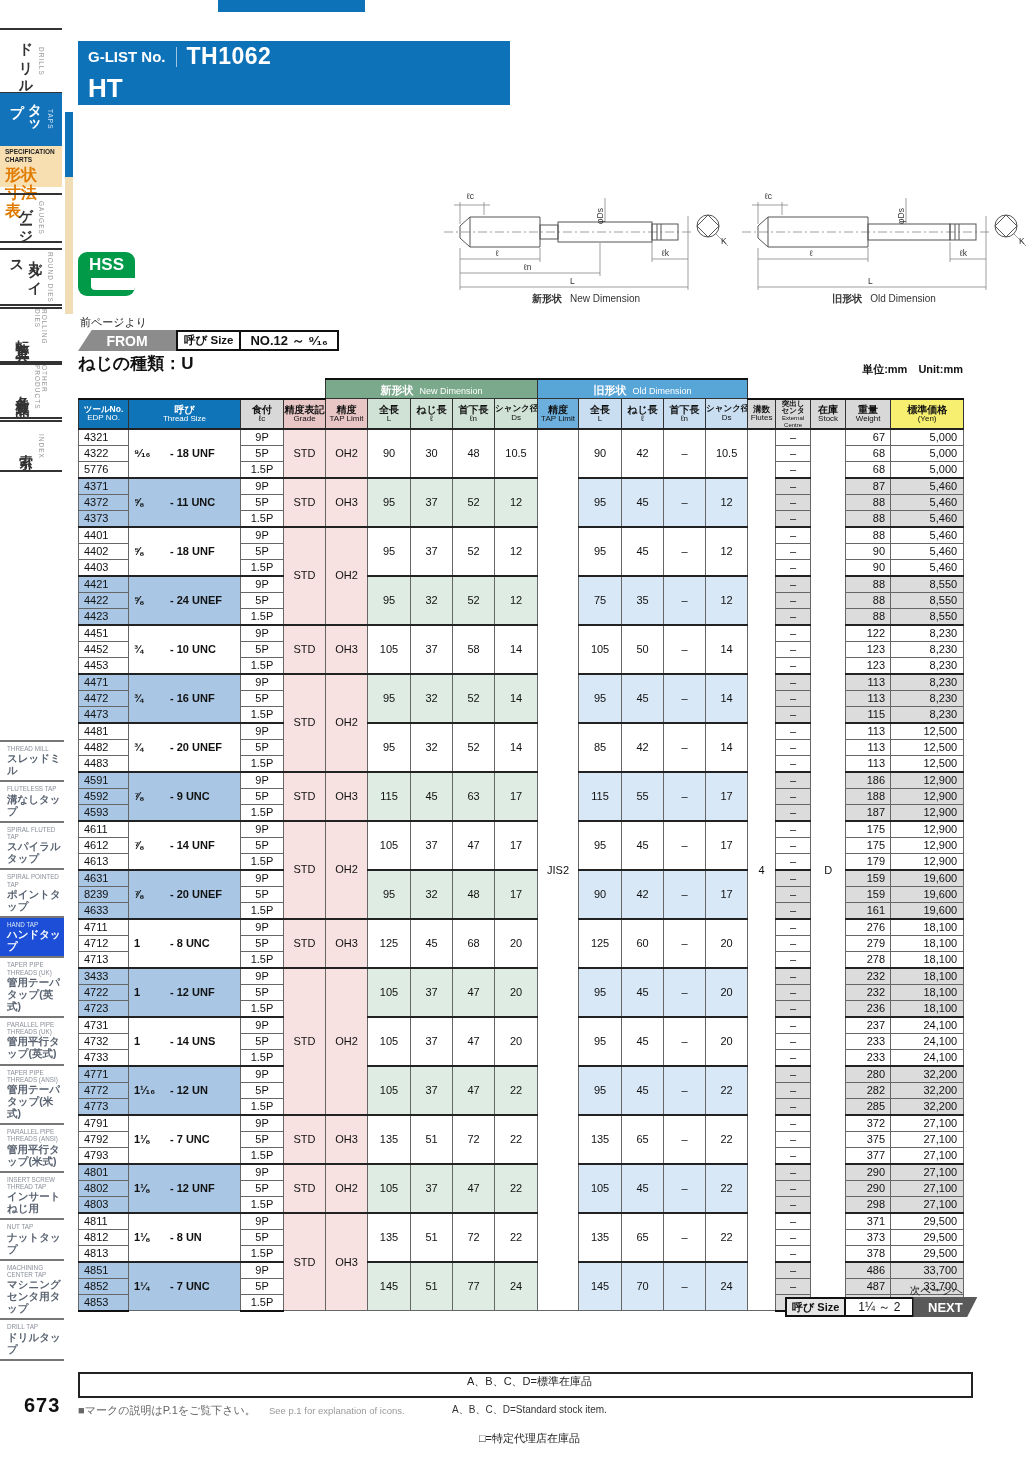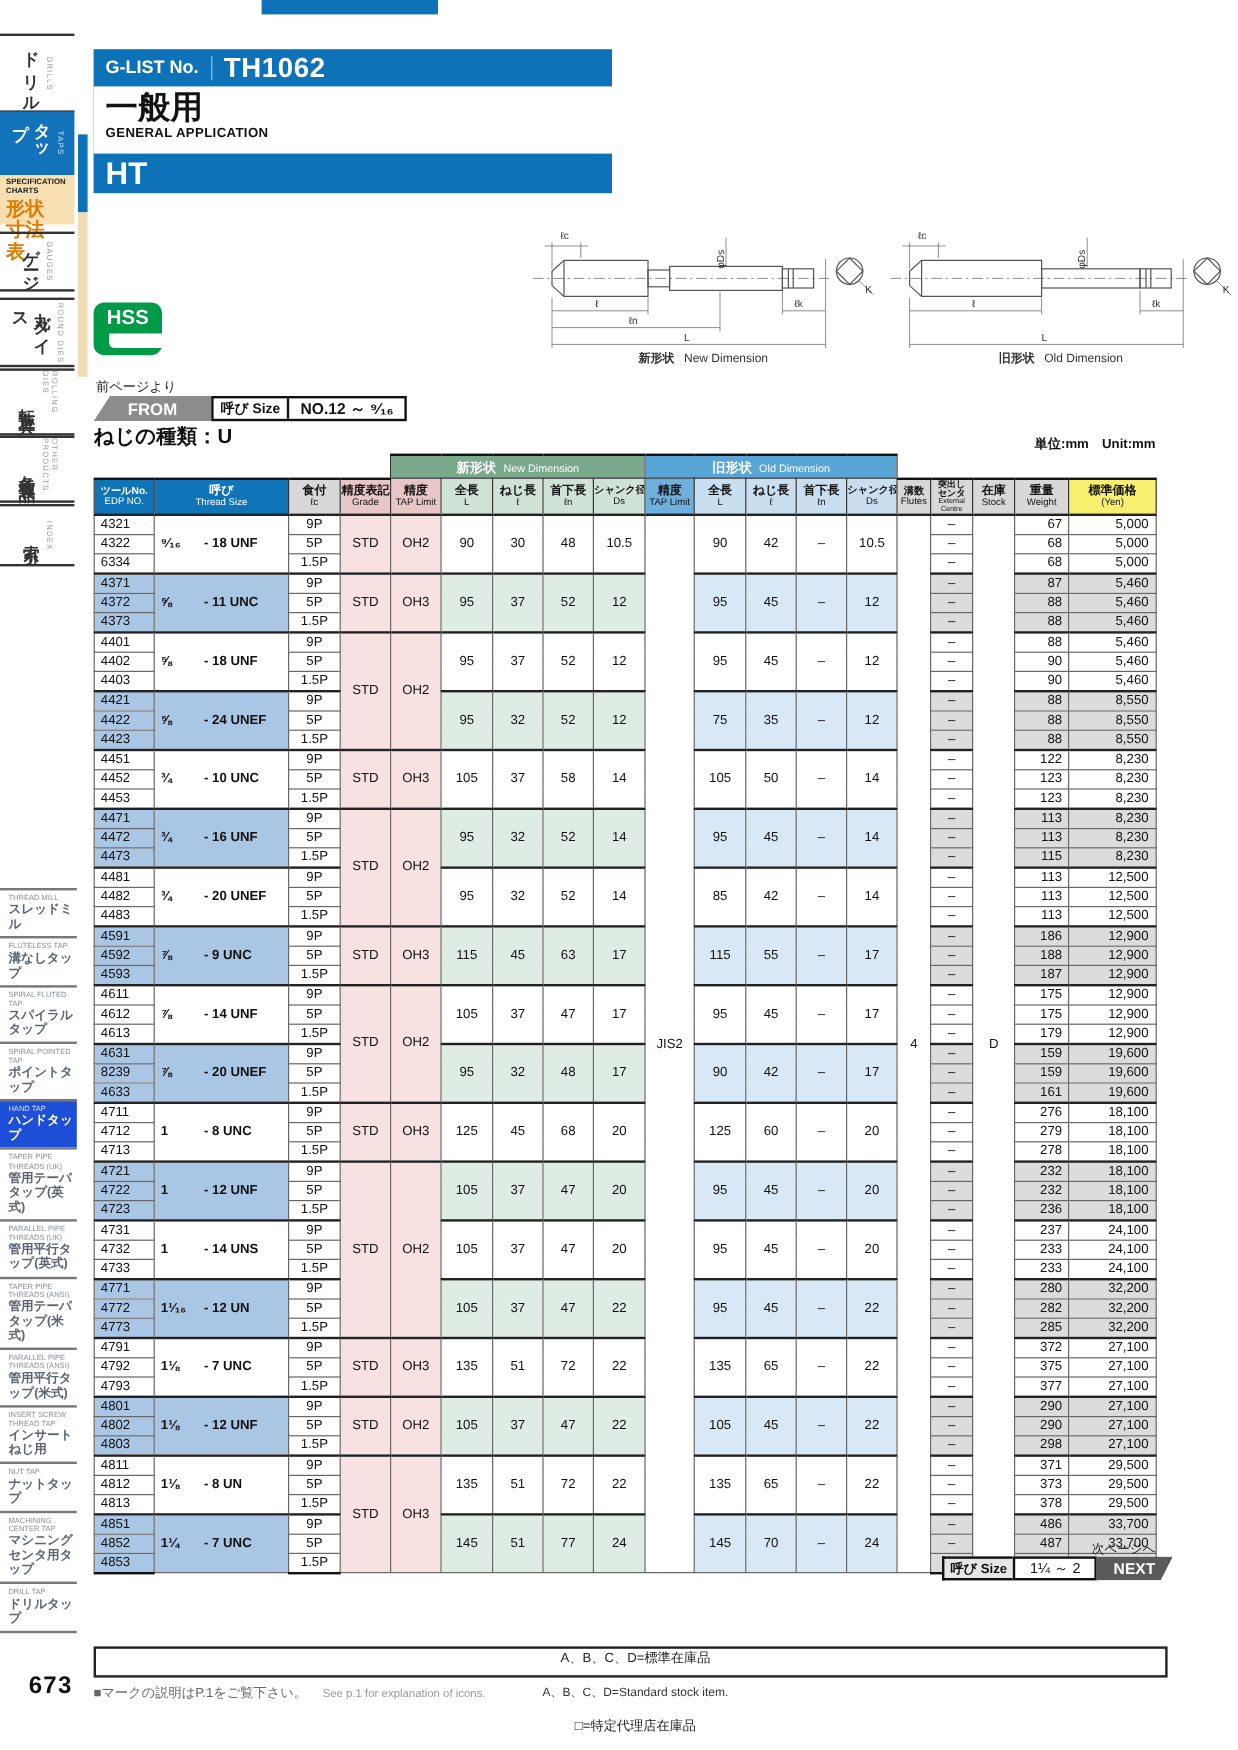--- a/index.html
+++ b/index.html
@@ -209,24 +209,20 @@
   <div class="abs page-num">673</div>
   <div class="abs edge-blue"></div>
   <div class="abs edge-tan"></div>
 
   <div class="abs hdr-block">
     <div class="glist-bar">
       <span class="glist-label">G-LIST No.</span>
       <span class="glist-div"></span>
       <span class="glist-no">TH1062</span>
     </div>
-    <div class="hdr-mid">
-      <div class="title-jp">一般用</div>
-      <div class="title-en">GENERAL APPLICATION</div>
-    </div>
     <div class="ht-bar">HT</div>
   </div>
 
   <div class="abs hss">
     <span class="txt">HSS</span>
     <span class="notch"></span>
   </div>
 
   <div class="abs prev-note">前ページより</div>
   <div class="abs from-badge">
@@ -453,21 +449,21 @@
             <td class="c-price">5,000</td>
           </tr>
           <tr>
             <td class="c-edp">4322</td>
             <td class="c-cham">5P</td>
             <td class="c-ext">–</td>
             <td class="c-weight">68</td>
             <td class="c-price">5,000</td>
           </tr>
           <tr>
-            <td class="c-edp">6334</td>
+            <td class="c-edp">5776</td>
             <td class="c-cham">1.5P</td>
             <td class="c-ext">–</td>
             <td class="c-weight">68</td>
             <td class="c-price">5,000</td>
           </tr>
           <tr class="tint gs">
             <td class="c-edp">4371</td>
             <td class="c-thread" rowspan="3"><span class="ts">⅝</span><span>-  11 UNC</span></td>
             <td class="c-cham">9P</td>
             <td class="c-grade" rowspan="3">STD</td>
@@ -774,21 +770,21 @@
             <td class="c-price">18,100</td>
           </tr>
           <tr>
             <td class="c-edp">4713</td>
             <td class="c-cham">1.5P</td>
             <td class="c-ext">–</td>
             <td class="c-weight">278</td>
             <td class="c-price">18,100</td>
           </tr>
           <tr class="tint gs">
-            <td class="c-edp">4721</td>
+            <td class="c-edp">3433</td>
             <td class="c-thread" rowspan="3"><span class="ts">1</span><span>-  12 UNF</span></td>
             <td class="c-cham">9P</td>
             <td class="c-grade" rowspan="9">STD</td>
             <td class="c-oh" rowspan="9">OH2</td>
             <td class="c-new" rowspan="3">105</td>
             <td class="c-new" rowspan="3">37</td>
             <td class="c-new" rowspan="3">47</td>
             <td class="c-new" rowspan="3">20</td>
             <td class="c-old" rowspan="3">95</td>
             <td class="c-old" rowspan="3">45</td>

